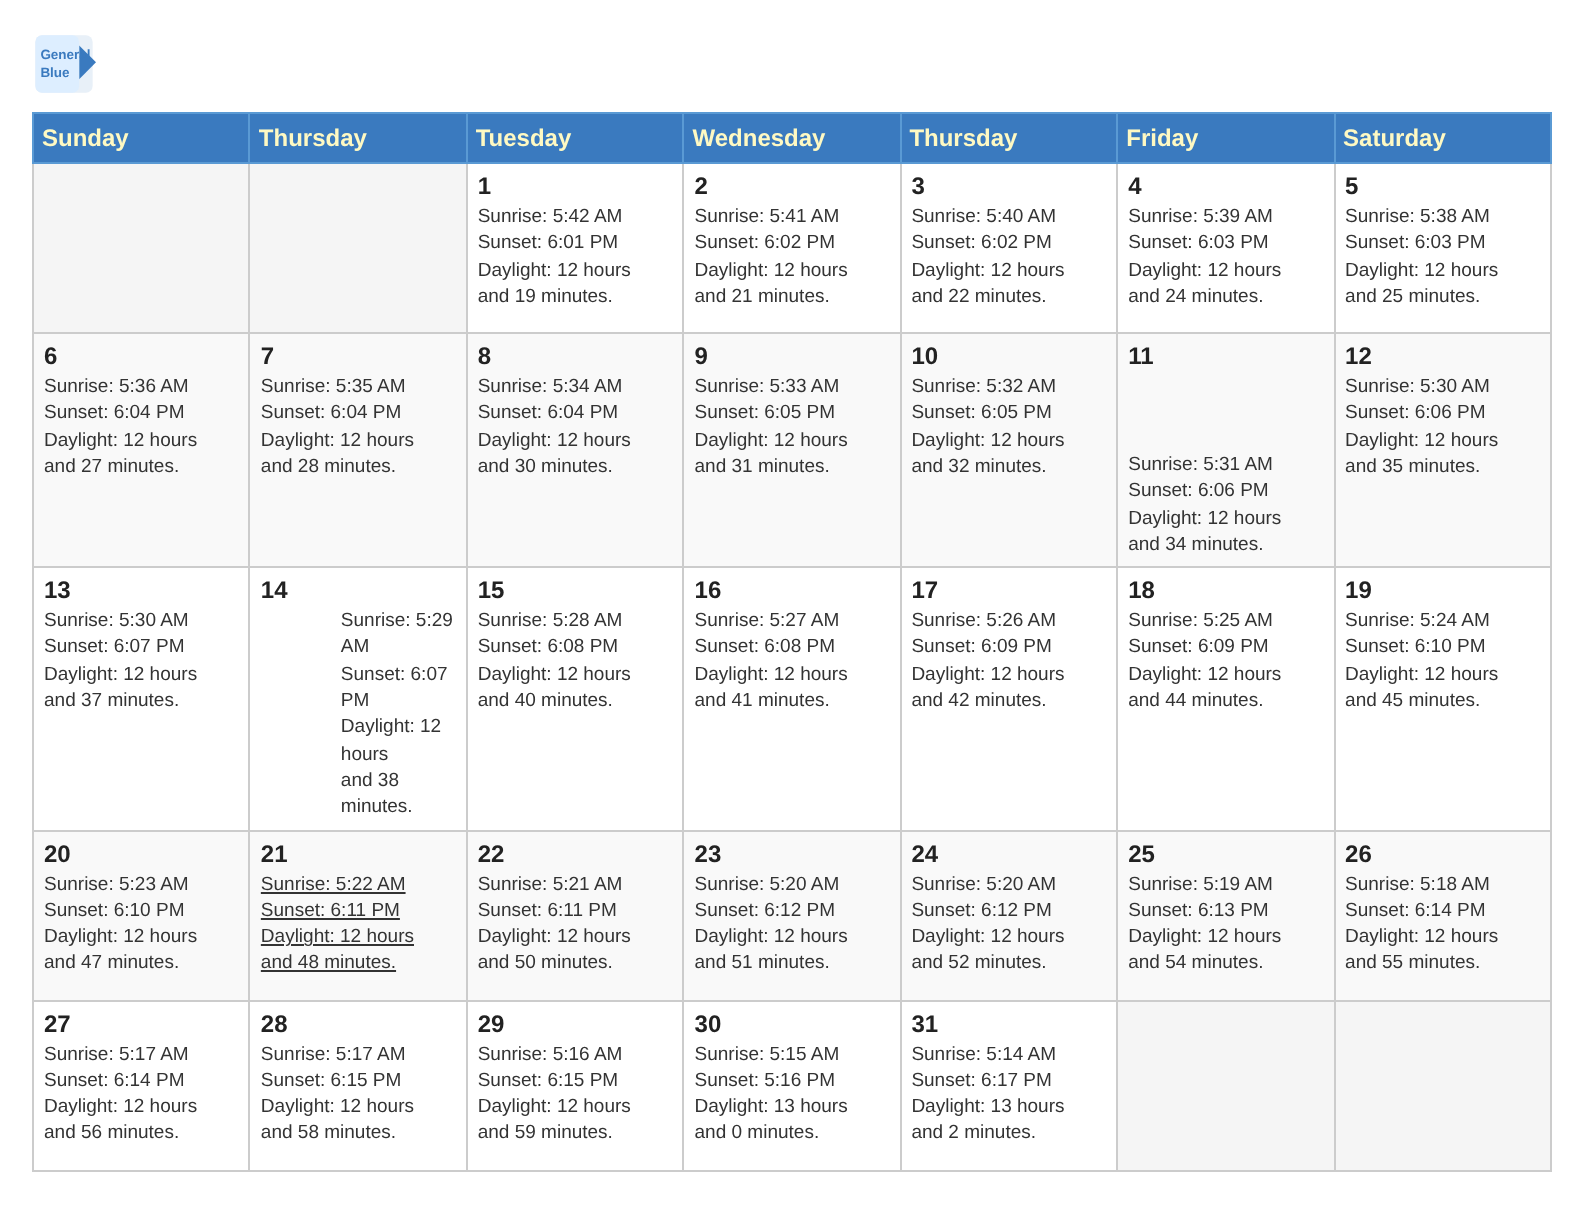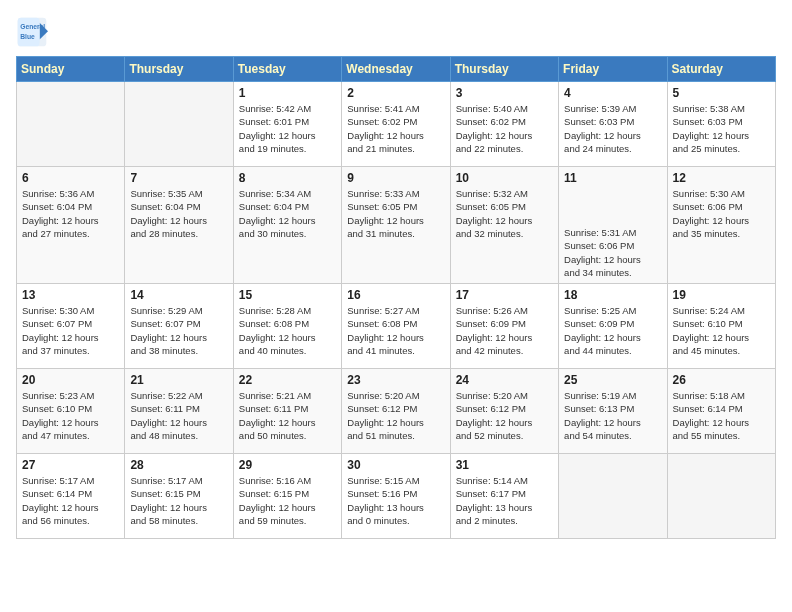--- a/index.html
+++ b/index.html
@@ -216,21 +216,21 @@
       <tr>
         <td>
           <span class="day-num">13</span>
           <div class="day-info" style="white-space: pre-line;">Sunrise: 5:30 AM
 Sunset: 6:07 PM
 Daylight: 12 hours
 and 37 minutes.</div>
         </td>
         <td>
           <span class="day-num">14</span>
-          <div class="day-info" style="white-space: pre-line;">Sunrise: 5:29 AM
+          <div class="day-info" style="white-space: pre-line; margin-left: 40px;">Sunrise: 5:29 AM
 Sunset: 6:07 PM
 Daylight: 12 hours
 and 38 minutes.</div>
         </td>
         <td>
           <span class="day-num">15</span>
           <div class="day-info" style="white-space: pre-line;">Sunrise: 5:28 AM
 Sunset: 6:08 PM
 Daylight: 12 hours
 and 40 minutes.</div>
@@ -267,21 +267,21 @@
       <tr>
         <td>
           <span class="day-num">20</span>
           <div class="day-info" style="white-space: pre-line;">Sunrise: 5:23 AM
 Sunset: 6:10 PM
 Daylight: 12 hours
 and 47 minutes.</div>
         </td>
         <td>
           <span class="day-num">21</span>
-          <div class="day-info" style="white-space: pre-line;">Sunrise: 5:22 AM
+          <div class="day-info" style="white-space: pre-line; text-decoration: underline;">Sunrise: 5:22 AM
 Sunset: 6:11 PM
 Daylight: 12 hours
 and 48 minutes.</div>
         </td>
         <td>
           <span class="day-num">22</span>
           <div class="day-info" style="white-space: pre-line;">Sunrise: 5:21 AM
 Sunset: 6:11 PM
 Daylight: 12 hours
 and 50 minutes.</div>

